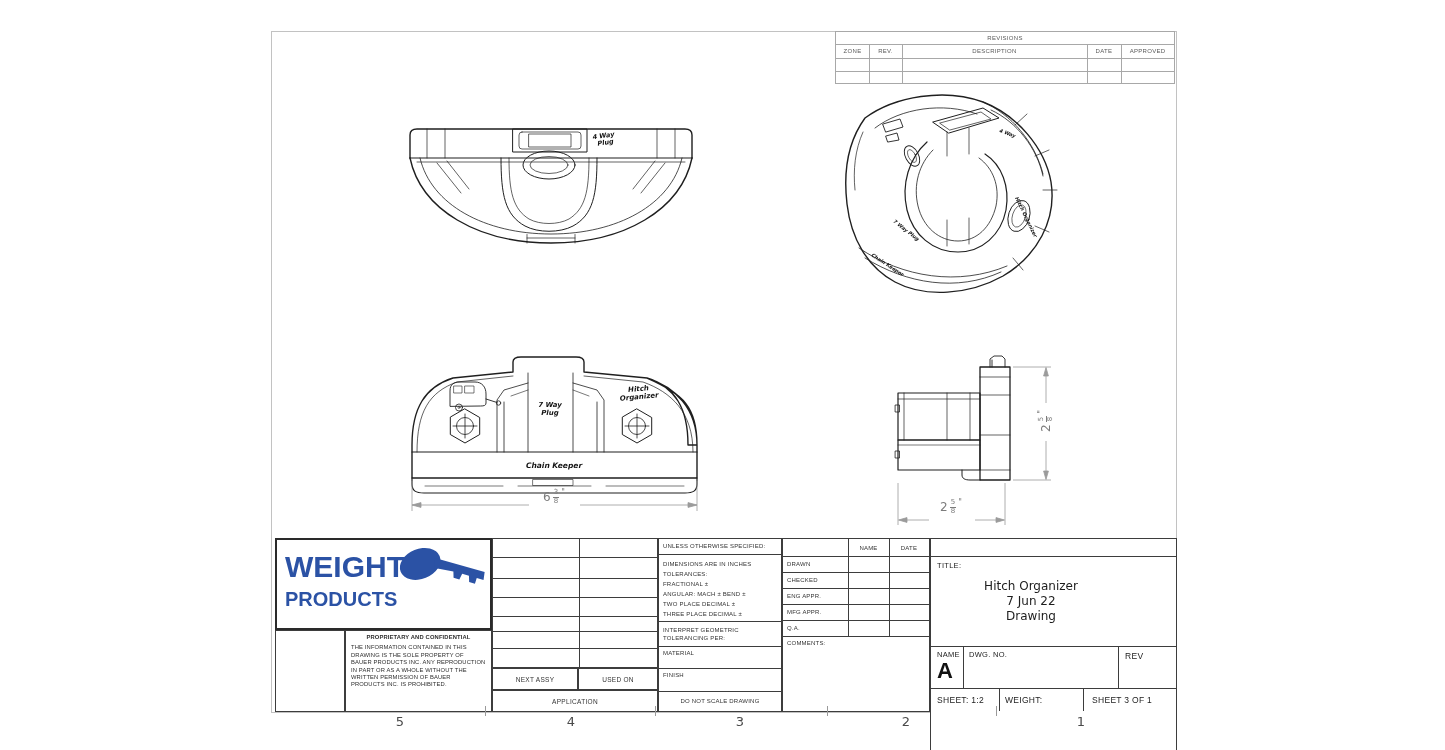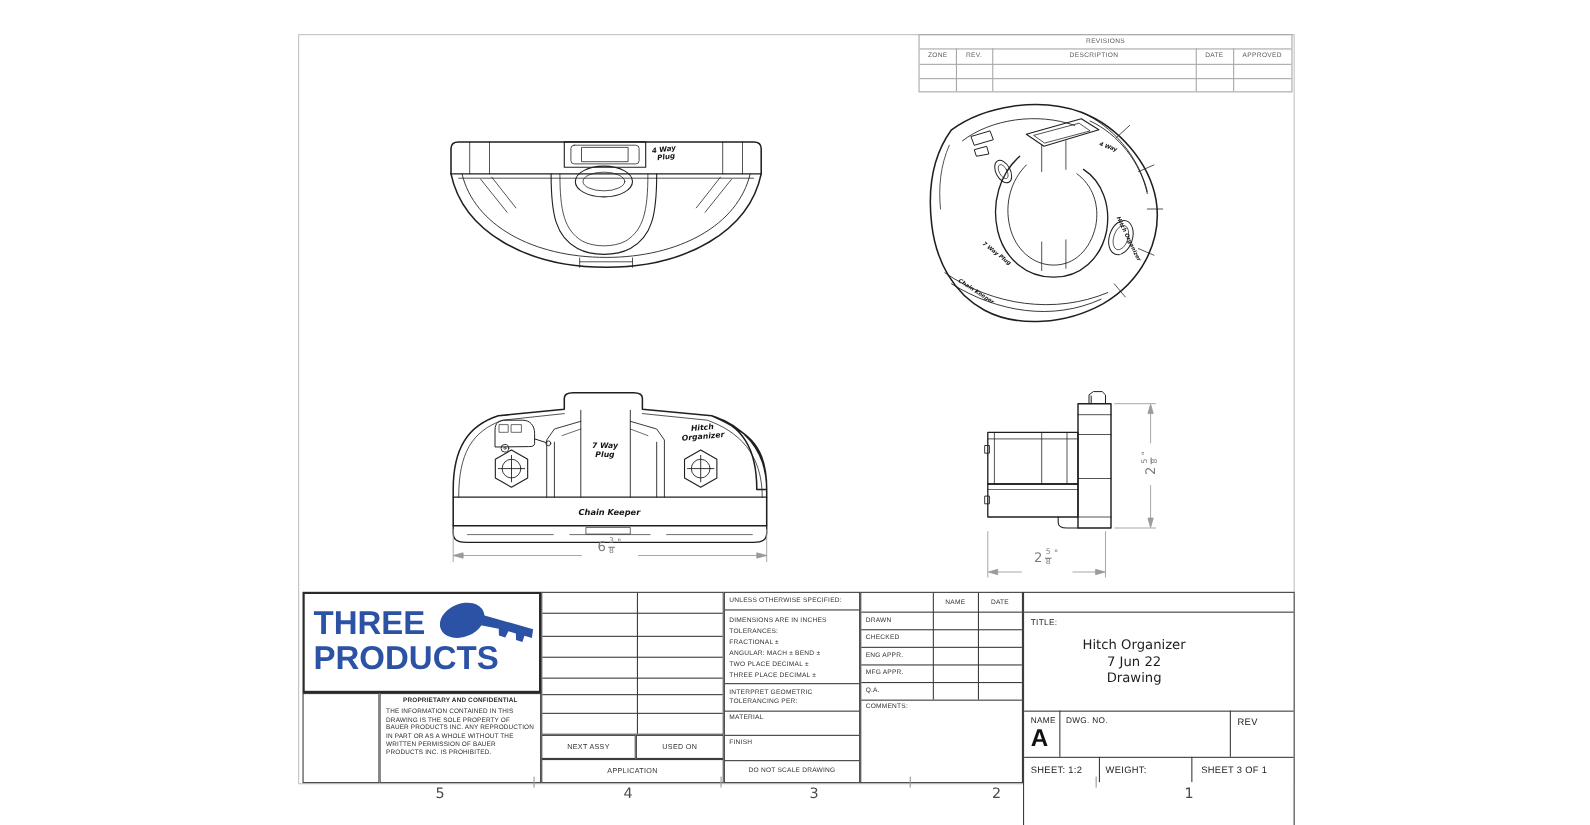--- a/index.html
+++ b/index.html
@@ -195,22 +195,22 @@
   <div class="dim" style="left:913px;top:497px;width:76px;height:20px">
     <span class="whole">2</span>
     <span class="frac">
         <span class="fn">5</span>
         <span>8</span>
       </span>
     <span class="unit">"</span>
   </div>
 
   <div class="box" style="left:275px;top:538px;width:217px;height:92px;border-width:2px;border-color:#2a2a2a">
-    <div class="logo-text abs" style="left:8px;top:14px;font-size:30px">THREE</div>
-    <div class="logo-text abs" style="left:8px;top:46px;font-size:30px">PRODUCTS</div>
+    <div class="logo-text abs" style="left:8px;top:14px;font-size:30px">WEIGHT</div>
+    <div class="logo-text abs" style="left:8px;top:46px;font-size:20px">PRODUCTS</div>
     <svg style="left:118px;top:2px" width="96" height="48" viewBox="0 0 96 48">
       <g fill="#2b52a5" transform="rotate(8 40 24)">
         <ellipse cx="25" cy="24" rx="21" ry="15" transform="rotate(-30 25 24)"></ellipse>
         <path d="M38,16 L90,23 L90,31 L83,30 L82,36 L76,35 L75,29 L68,28 L66,34 L60,33 L59,27 L40,26 Z"></path>
       </g>
     </svg>
   </div>
 
   <div class="box" style="left:275px;top:630px;width:70px;height:82px"></div>
 

